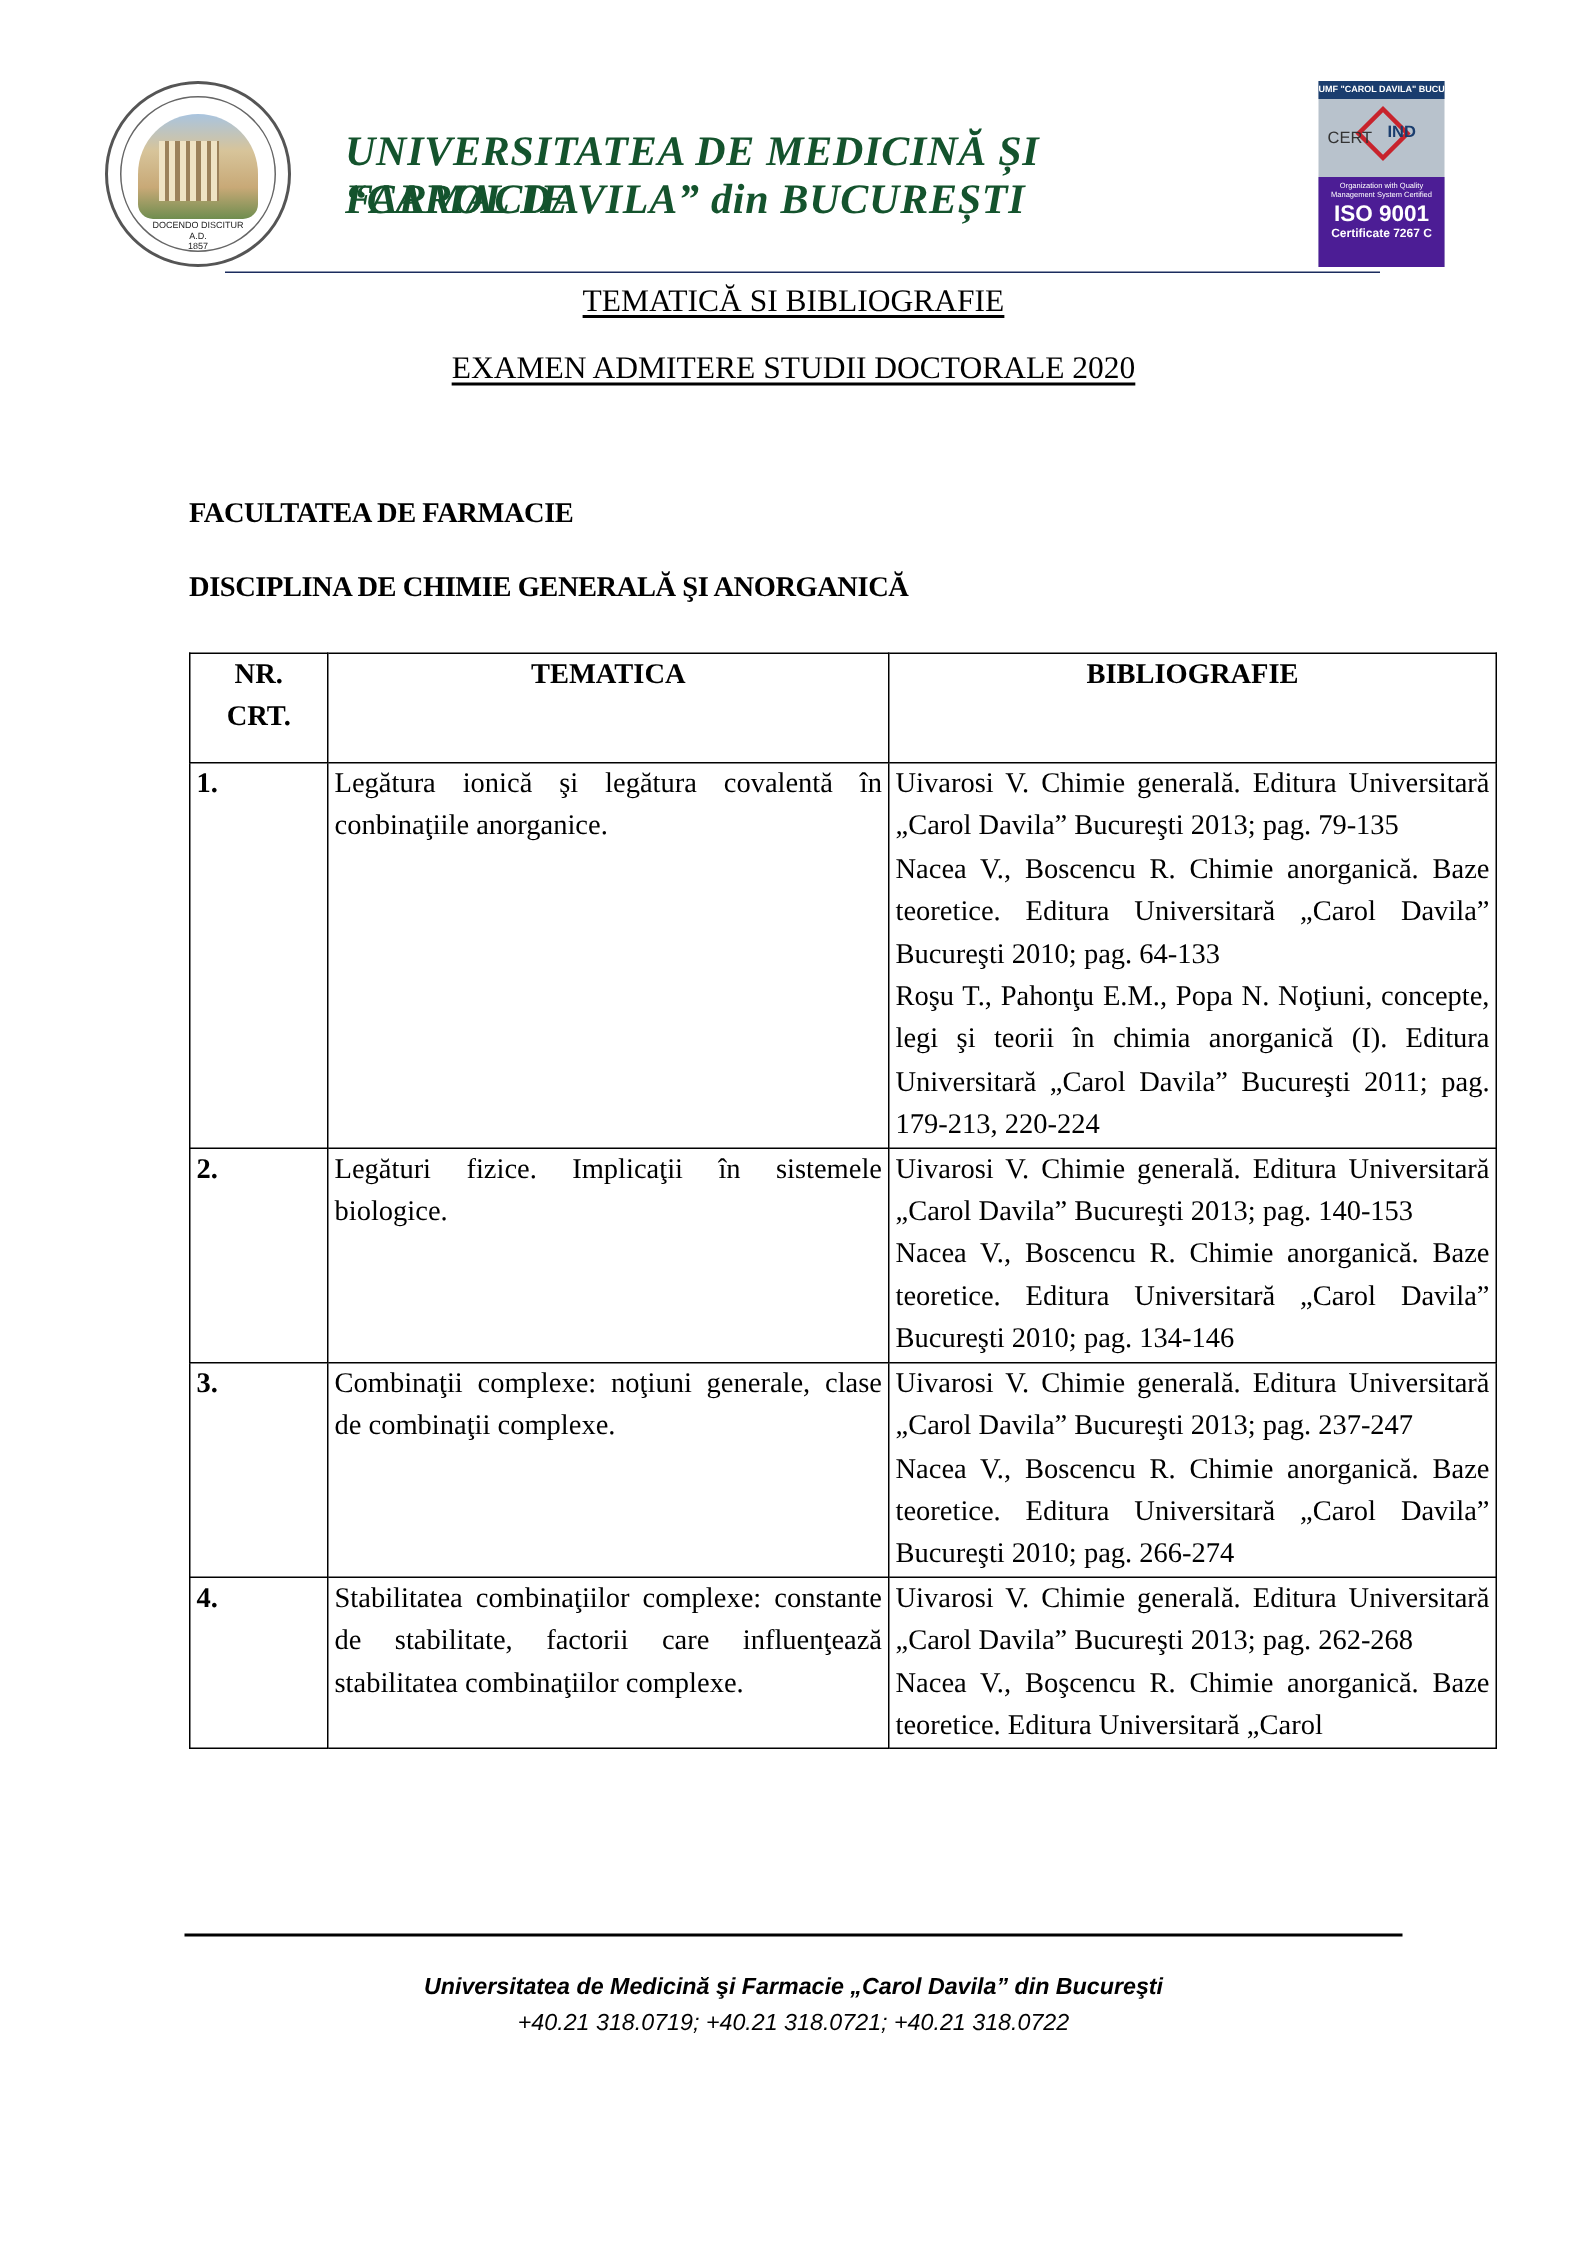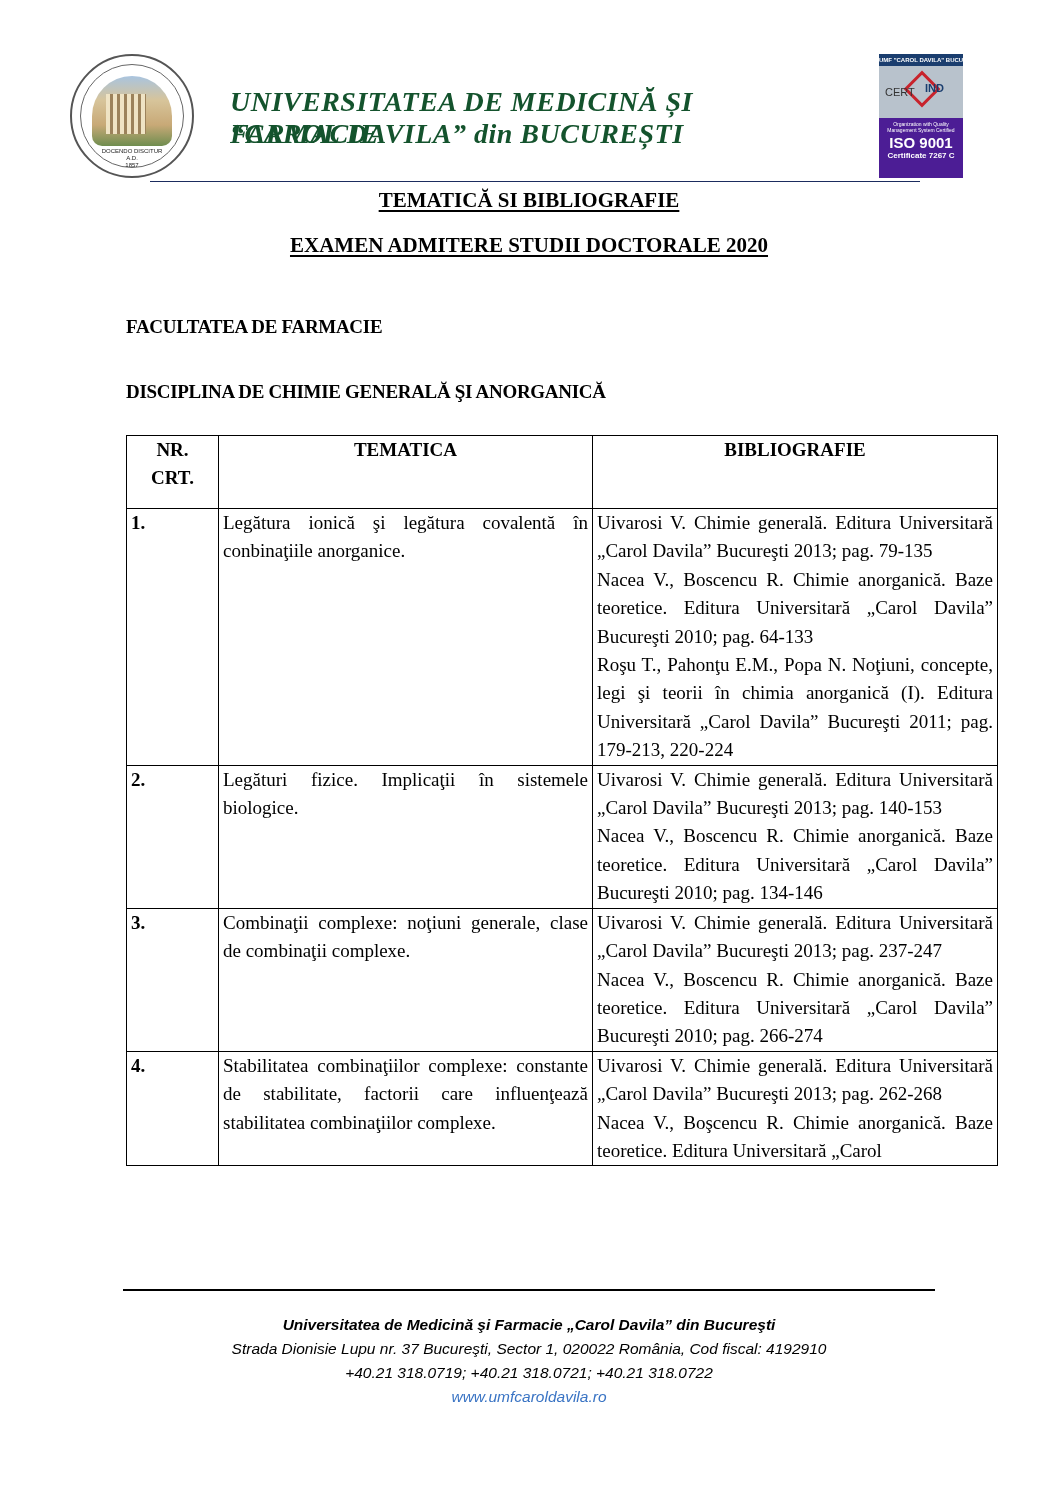--- a/index.html
+++ b/index.html
@@ -21,27 +21,27 @@
   .logo-right .mid .cert { position: absolute; left: 6px; top: 20px; font-family: "Liberation Sans", sans-serif; font-size: 11px; color: #333; }
   .logo-right .mid .ind { position: absolute; left: 46px; top: 16px; font-family: "Liberation Sans", sans-serif; font-size: 11px; color: #1a3d6e; font-weight: bold; }
   .logo-right .mid .star { position: absolute; left: 30px; top: 10px; width: 26px; height: 26px; border: 3px solid #c8232c; transform: rotate(45deg); box-sizing: border-box; }
   .logo-right .bot { position: absolute; left: 0; right: 0; bottom: 0; height: 60px; background: #4c1d95; color: #fff; text-align: center; font-family: "Liberation Sans", sans-serif; }
   .logo-right .bot .small { font-size: 5px; line-height: 6px; padding-top: 3px; }
   .logo-right .bot .iso { font-size: 15px; font-weight: bold; line-height: 16px; margin-top: 2px; }
   .logo-right .bot .certno { font-size: 8px; font-weight: bold; line-height: 10px; }
 
   .header-rule { position: absolute; left: 150px; top: 181px; width: 770px; height: 1px; background: #1b2c5e; }
 
-  .doc-title { position: absolute; left: 0; width: 1058px; text-align: center; font-weight: bold; font-size: 21px; }
+  .doc-title { position: absolute; left: 0; width: 1058px; text-align: center; font-weight: normal; font-size: 21px; }
   .doc-title span { text-decoration: underline; text-decoration-thickness: 2px; text-underline-offset: 3px; }
   .doc-title.t1 { top: 188px; }
   .doc-title.t2 { top: 233px; }
 
   .section-head { position: absolute; left: 126px; font-weight: bold; font-size: 19px; letter-spacing: -0.3px; }
-  .section-head.faculty { top: 316px; }
+  .section-head.faculty { top: 332px; }
   .section-head.discipline { top: 381px; }
 
   table.topics { position: absolute; left: 126px; top: 435px; width: 871px; border-collapse: collapse; font-size: 19px; line-height: 28.4px; table-layout: fixed; padding-left: 10px; }
   table.topics th, table.topics td { border: 1.5px solid #000; vertical-align: top; padding: 0 4px; }
   table.topics th { font-weight: bold; text-align: center; padding-top: 0; height: 72px; }
   table.topics col.c1 { width: 92px; }
   table.topics col.c2 { width: 374px; }
   table.topics col.c3 { width: 405px; }
   td.num { font-weight: bold; }
   td.topic, td.biblio { text-align: justify; }
@@ -141,16 +141,14 @@
         <div>Uivarosi V. Chimie generală. Editura Universitară „Carol Davila” Bucureşti 2013; pag. 262-268</div>
         <div>Nacea V., Boşcencu R. Chimie anorganică. Baze teoretice. Editura Universitară „Carol</div>
       </td>
     </tr>
   </tbody>
 </table>
 
 <div class="footer-rule"></div>
 <div class="footer">
   <div class="name">Universitatea de Medicină şi Farmacie „Carol Davila” din Bucureşti</div>
-  <div>Strada Dionisie Lupu nr. 37 Bucureşti, Sector 1, 020022 România, Cod fiscal: 4192910</div>
   <div>+40.21 318.0719; +40.21 318.0721; +40.21 318.0722</div>
-  <div class="web">www.umfcaroldavila.ro</div>
 </div>
 
 </body></html>

